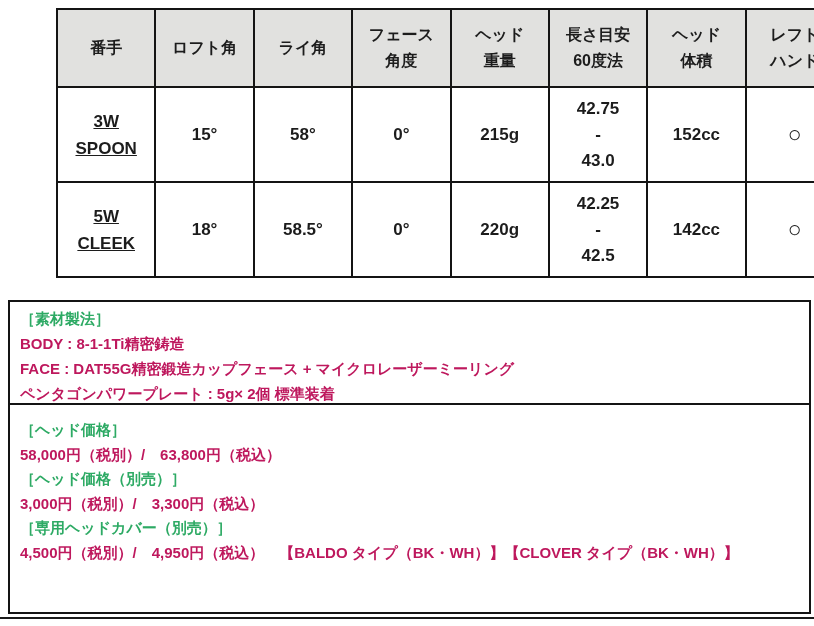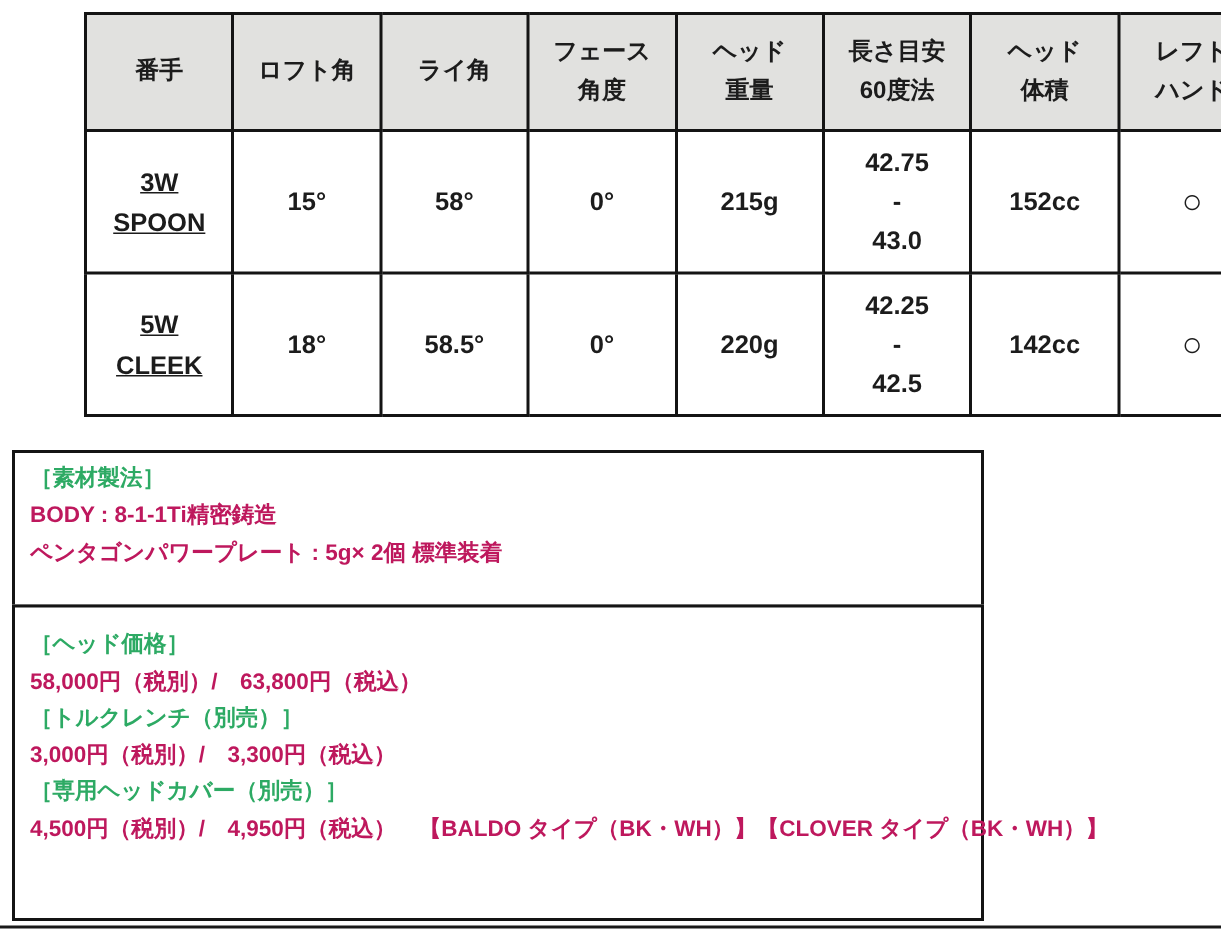--- a/index.html
+++ b/index.html
@@ -32,21 +32,21 @@
     font-size:17px;
     height:95px;
   }
   .hline { display:block; }
   .cell-line { display:block; line-height:26px; }
   .club-line { display:block; line-height:27px; font-size:17px;text-decoration:underline; }
   .maru { font-size:23px; font-weight:400; line-height:1; }
 
   
   .info-box {
-    position:absolute; left:8px; width:648px;
+    position:absolute; left:8px; width:803px;
     border:2px solid #141414; background:#ffffff;
   }
   .box-material { top:300px; height:105px; padding:4px 10px 0 10px; }
   .box-price    { top:403px; height:211px; padding:13px 10px 0 10px; }
   .box-line {
     font-size:15px; font-weight:bold; line-height:25px;
     white-space:nowrap; color:#be185d;
   }
   .box-price .box-line { line-height:24.5px; }
   .green-label { color:#2daa64; }
@@ -134,25 +134,26 @@
           <span class="maru">○</span>
         </td>
       </tr>
     </tbody>
   </table>
 </div>
 
 <div class="info-box box-material">
   <div class="box-line green-label">［素材製法］</div>
   <div class="box-line">BODY : 8-1-1Ti精密鋳造</div>
+  <div class="box-line">FACE : DAT55G精密鍛造カップフェース + マイクロレーザーミーリング</div>
   <div class="box-line">ペンタゴンパワープレート : 5g× 2個 標準装着</div>
 </div>
 
 <div class="info-box box-price">
   <div class="box-line green-label">［ヘッド価格］</div>
   <div class="box-line">58,000円（税別）/　63,800円（税込）</div>
-  <div class="box-line green-label">［トルクレンチ（別売）］</div>
+  <div class="box-line green-label">［ヘッド価格（別売）］</div>
   <div class="box-line">3,000円（税別）/　3,300円（税込）</div>
   <div class="box-line green-label">［専用ヘッドカバー（別売）］</div>
   <div class="box-line">4,500円（税別）/　4,950円（税込）　【BALDO タイプ（BK・WH）】【CLOVER タイプ（BK・WH）】</div>
 </div>
 
 <div class="bottom-rule"></div>
 
 </body></html>

